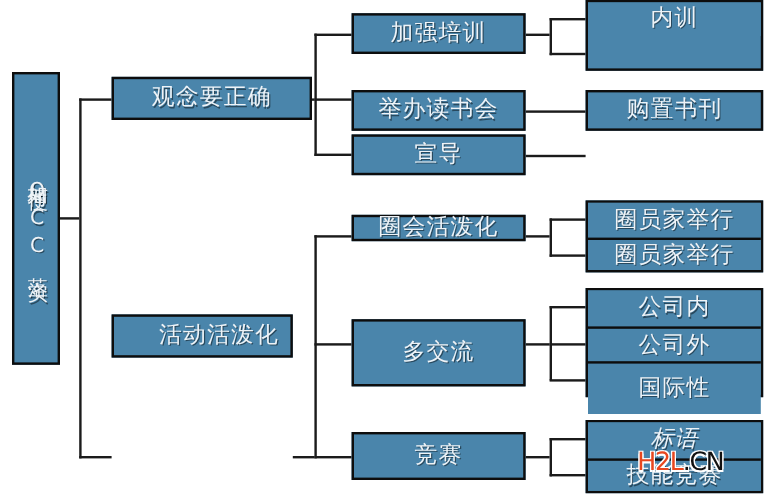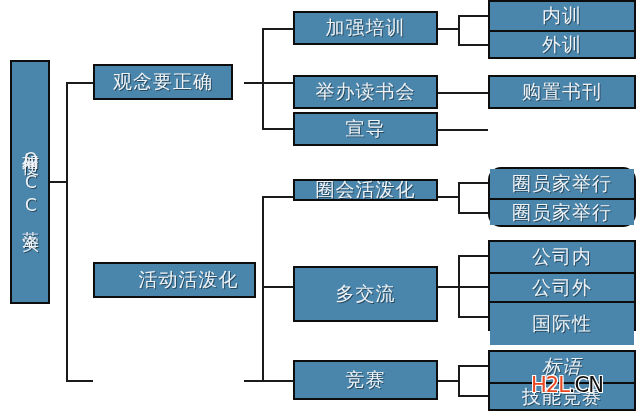--- a/index.html
+++ b/index.html
@@ -132,25 +132,25 @@
 
   <div class="hline" style="left:438px; top:380px; width:20px;"></div>
   <div class="vline" style="left:458px; top:365px; height:32px;"></div>
   <div class="hline" style="left:458px; top:365px; width:30px;"></div>
   <div class="hline" style="left:458px; top:395px; width:30px;"></div>
 
   <div class="node lvl1" style="left:10px; top:60px; width:40px; height:244px;">
     <span>如何使QCC落实</span>
   </div>
 
-  <div class="node lvl2" style="left:93px; top:64px; width:140px; height:36px;">
+  <div class="node lvl2" style="left:93px; top:64px; width:167px; height:36px;">
     <span>观念要正确</span>
   </div>
 
-  <div class="node lvl2" style="left:93px; top:262px; width:163px; height:36px;padding-left:28px;">
+  <div class="node lvl2" style="left:93px; top:262px; width:151px; height:36px;padding-left:28px;">
     <span>活动活泼化</span>
   </div>
 
   <div class="node lvl3" style="left:293px; top:11px; width:145px; height:34px;">
     <span>加强培训</span>
   </div>
 
   <div class="node lvl3" style="left:293px; top:75px; width:145px; height:34px;">
     <span>举办读书会</span>
   </div>
@@ -168,31 +168,28 @@
   </div>
 
   <div class="node lvl3" style="left:293px; top:360px; width:145px; height:40px;">
     <span>竞赛</span>
   </div>
 
   <div class="group" style="left:488px; top:0px; width:148px; height:59px;">
     <div class="node lvl4" style="position:relative; height:28px;">
       <span>内训</span>
     </div>
-    <div class="node lvl4" style="position:relative; height:27px;">
-      <span>外训</span>
-    </div>
   </div>
 
   <div class="node lvl4" style="left:488px; top:75px; width:148px; height:34px;">
     <span>购置书刊</span>
   </div>
 
 
-  <div class="group" style="left:488px; top:167px; width:148px; height:60px;border-radius:13px;">
+  <div class="group" style="left:488px; top:167px; width:148px; height:60px;">
     <div class="node lvl4" style="position:relative; height:29px;">
       <span>圈员家举行</span>
     </div>
     <div class="node lvl4" style="position:relative; height:27px;">
       <span>圈员家举行</span>
     </div>
   </div>
 
   <div class="group" style="left:488px; top:240px; width:148px; height:91px;">
     <div class="node lvl4" style="position:relative; height:30px;">

